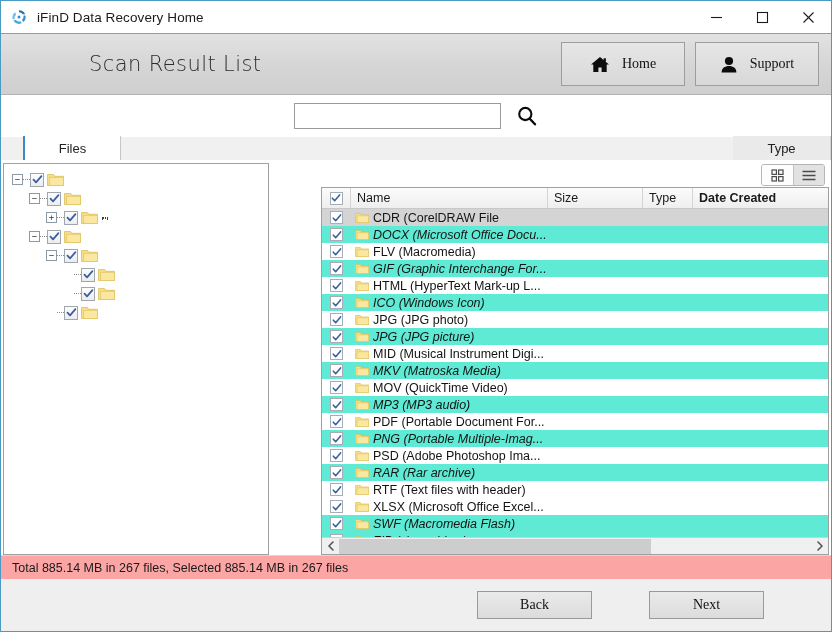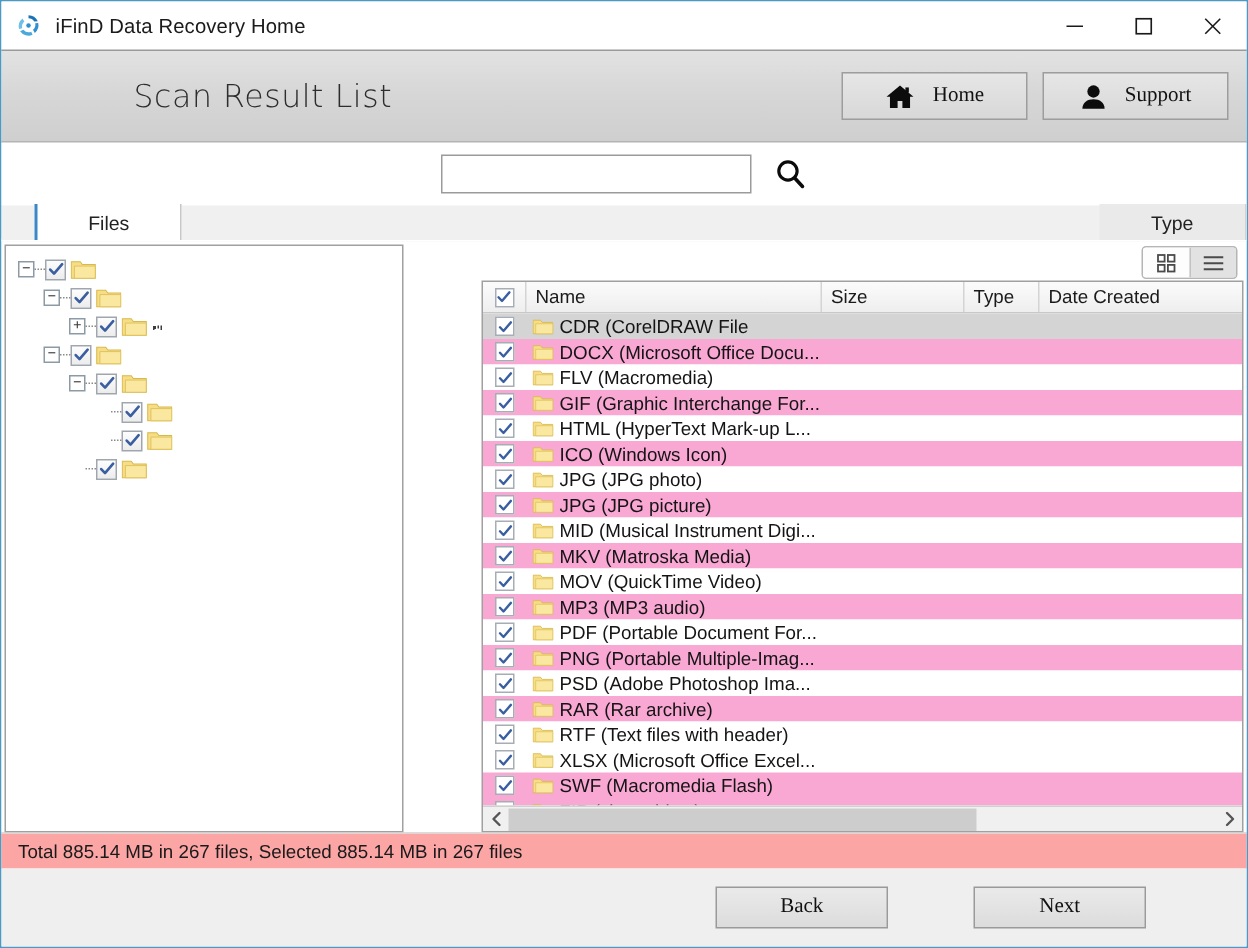--- a/index.html
+++ b/index.html
@@ -51,21 +51,21 @@
     position: relative;
   }
   .page-title {
     margin-left: 88px;
     font-size: 21px; color: #2d2d2d;
     font-weight: 300; letter-spacing: .4px;
     font-family: "DejaVu Sans", sans-serif;
   }
   .header-actions { position: absolute; right: 12px; display: flex; gap: 10px; }
   .hdr-btn {
-    width: 124px; height: 32px;
+    width: 124px; height: 44px;
     background: linear-gradient(to bottom, #e6e6e6, #d8d8d8);
     border: 1px solid #9d9d9d;
     display: flex; align-items: center; justify-content: center;
     gap: 12px;
     font-size: 14px; color: #111;
     font-family: "Liberation Serif", serif;
     cursor: pointer;
   }
   .hdr-btn .gi { display: flex; align-items: center; }
 
@@ -215,21 +215,21 @@
     cursor: pointer;
   }
   .lhead .hcell.cbcol { padding-left: 0; justify-content: center; }
   .rows { flex: 1 1 auto; overflow: hidden; }
   .lrow {
     height: 17px;
     display: flex; align-items: center;
     background: #ffffff;
     white-space: nowrap;
   }
-  .lrow.alt { background: #f9a8d4; }
+  .lrow.alt { background: #5eead4; font-style: italic; }
   .lrow.selected { background: #d4d4d4; }
   .lrow .rcb { width: 29px; display: flex; align-items: center; justify-content: center; flex: 0 0 29px; }
   .lrow .rfolder { width: 22px; flex: 0 0 22px; display: flex; align-items: center; justify-content: center; }
   .lrow .rname { font-size: 12.5px; color: #141414; overflow: hidden; }
   .cbx-sm {
     width: 13px; height: 13px;
     border: 1px solid #a6adb4; background: #ffffff;
     display: inline-flex; align-items: center; justify-content: center;
     cursor: pointer;
   }
@@ -497,21 +497,21 @@
             <div class="hcell cbcol" style="flex: 0 0 29px;">
               <span class="cbx-sm">
                 <svg width="10" height="10" viewBox="0 0 12 12">
                   <path d="M1.6 6.2 L4.4 9.2 L10.3 2.3" fill="none" stroke="#3a5fa0" stroke-width="1.9" stroke-linecap="round" stroke-linejoin="round"></path>
                 </svg>
               </span>
             </div>
             <div class="hcell" style="flex: 0 0 197px;">Name</div>
             <div class="hcell" style="flex: 0 0 95px;">Size</div>
             <div class="hcell" style="flex: 0 0 50px;">Type</div>
-            <div class="hcell" style="flex: 0 0 140px;">Date Created</div>
+            <div class="hcell" style="flex: 0 0 140px; font-weight: bold;">Date Created</div>
             <div class="hcell" style="flex: 0 0 48px;">Date</div>
           </div>
         <div class="rows" id="list-rows">
             <div class="lrow selected">
               <span class="rcb">
                 <span class="cbx-sm">
                   <svg width="10" height="10" viewBox="0 0 12 12">
                     <path d="M1.6 6.2 L4.4 9.2 L10.3 2.3" fill="none" stroke="#3a5fa0" stroke-width="1.9" stroke-linecap="round" stroke-linejoin="round"></path>
                   </svg>
                 </span>

